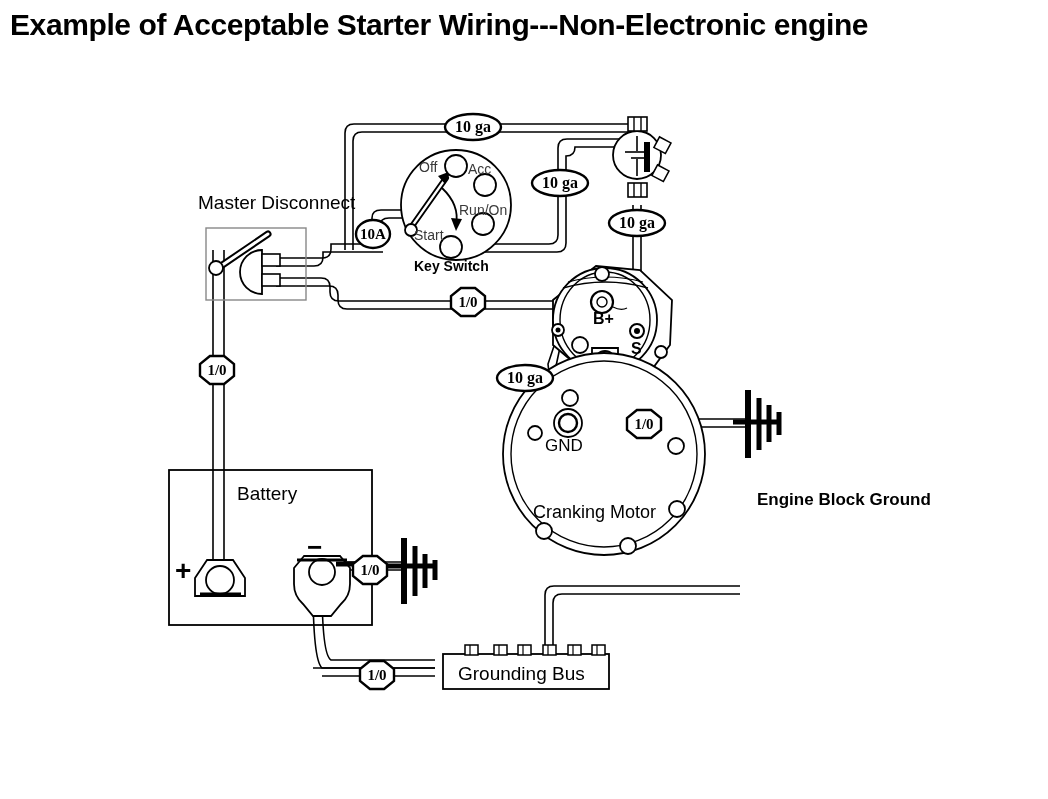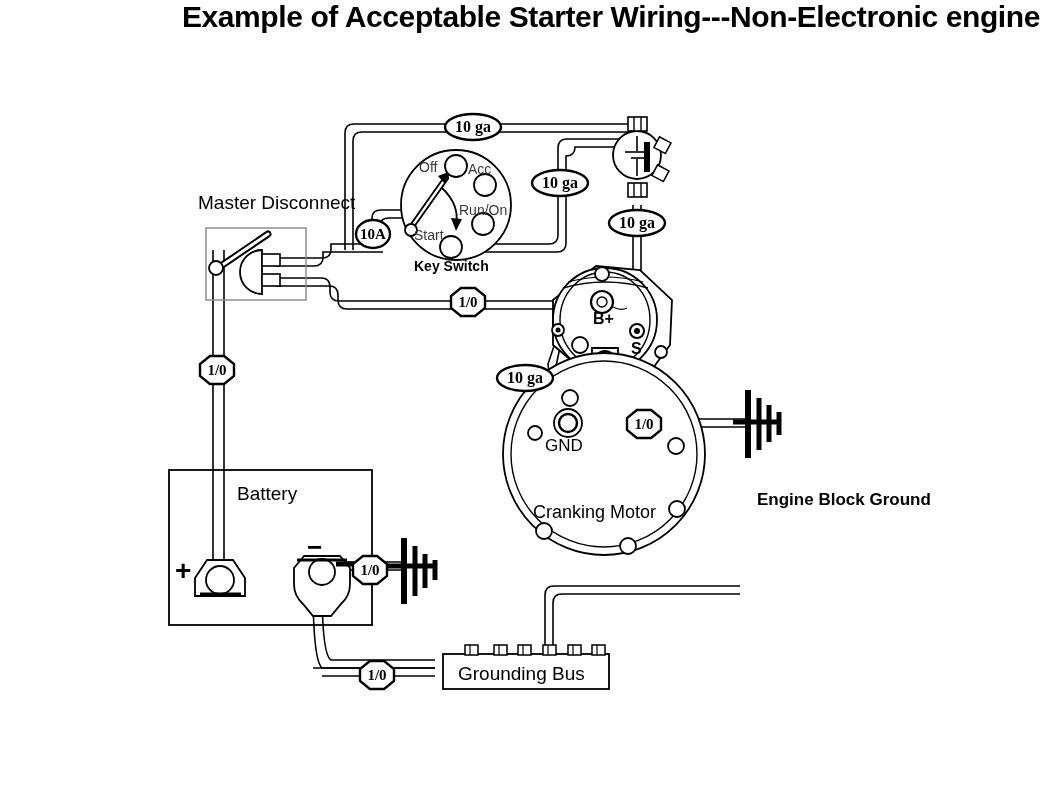--- a/index.html
+++ b/index.html
@@ -14,29 +14,28 @@
   #page {
     position: relative;
     width: 1048px;
     height: 799px;
     background: #ffffff;
     overflow: hidden;
   }
   #title {
     position: absolute;
     left: 10px;
-    top: 0;
+    top: 8px;
     width: 1030px;
     font-family: "Liberation Sans", sans-serif;
     font-weight: bold;
     font-size: 30px;
     letter-spacing: -0.4px;
     color: #000000;
     white-space: nowrap;
-    text-align: right;
   }
   #diagram {
     position: absolute;
     left: 0;
     top: 0;
     width: 1048px;
     height: 799px;
   }
   .lbl {
     font-family: "Liberation Sans", sans-serif;

